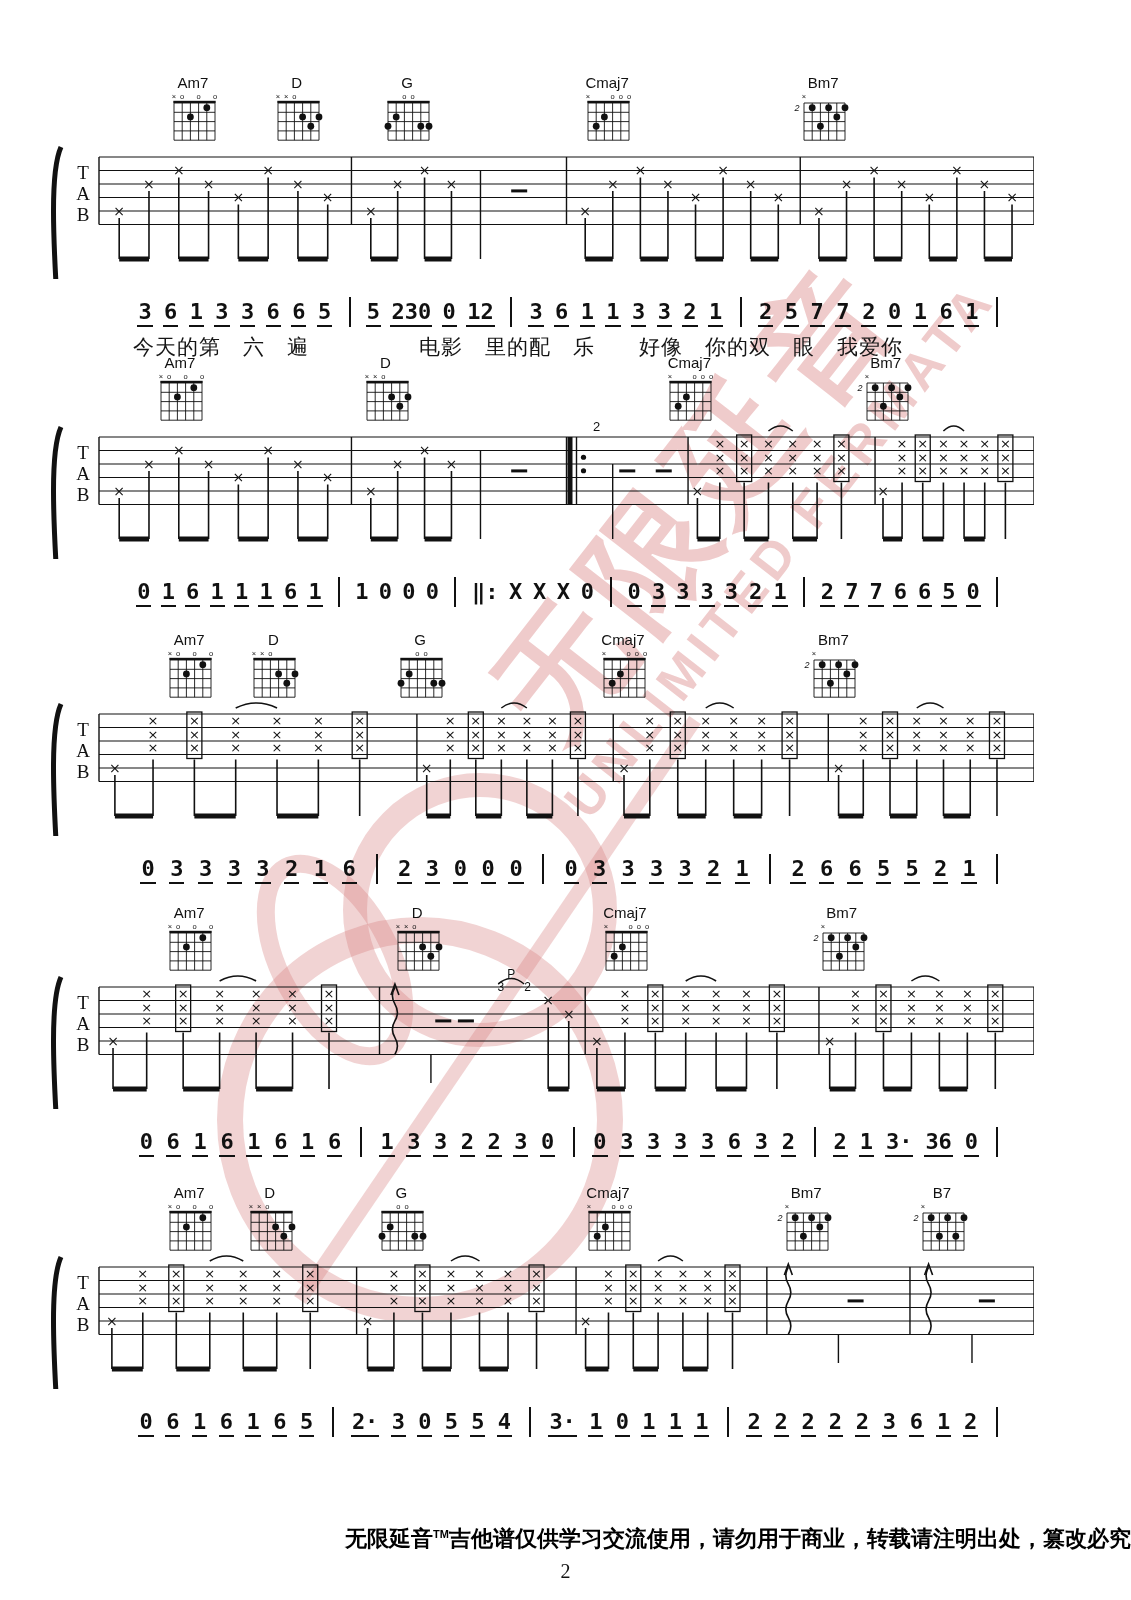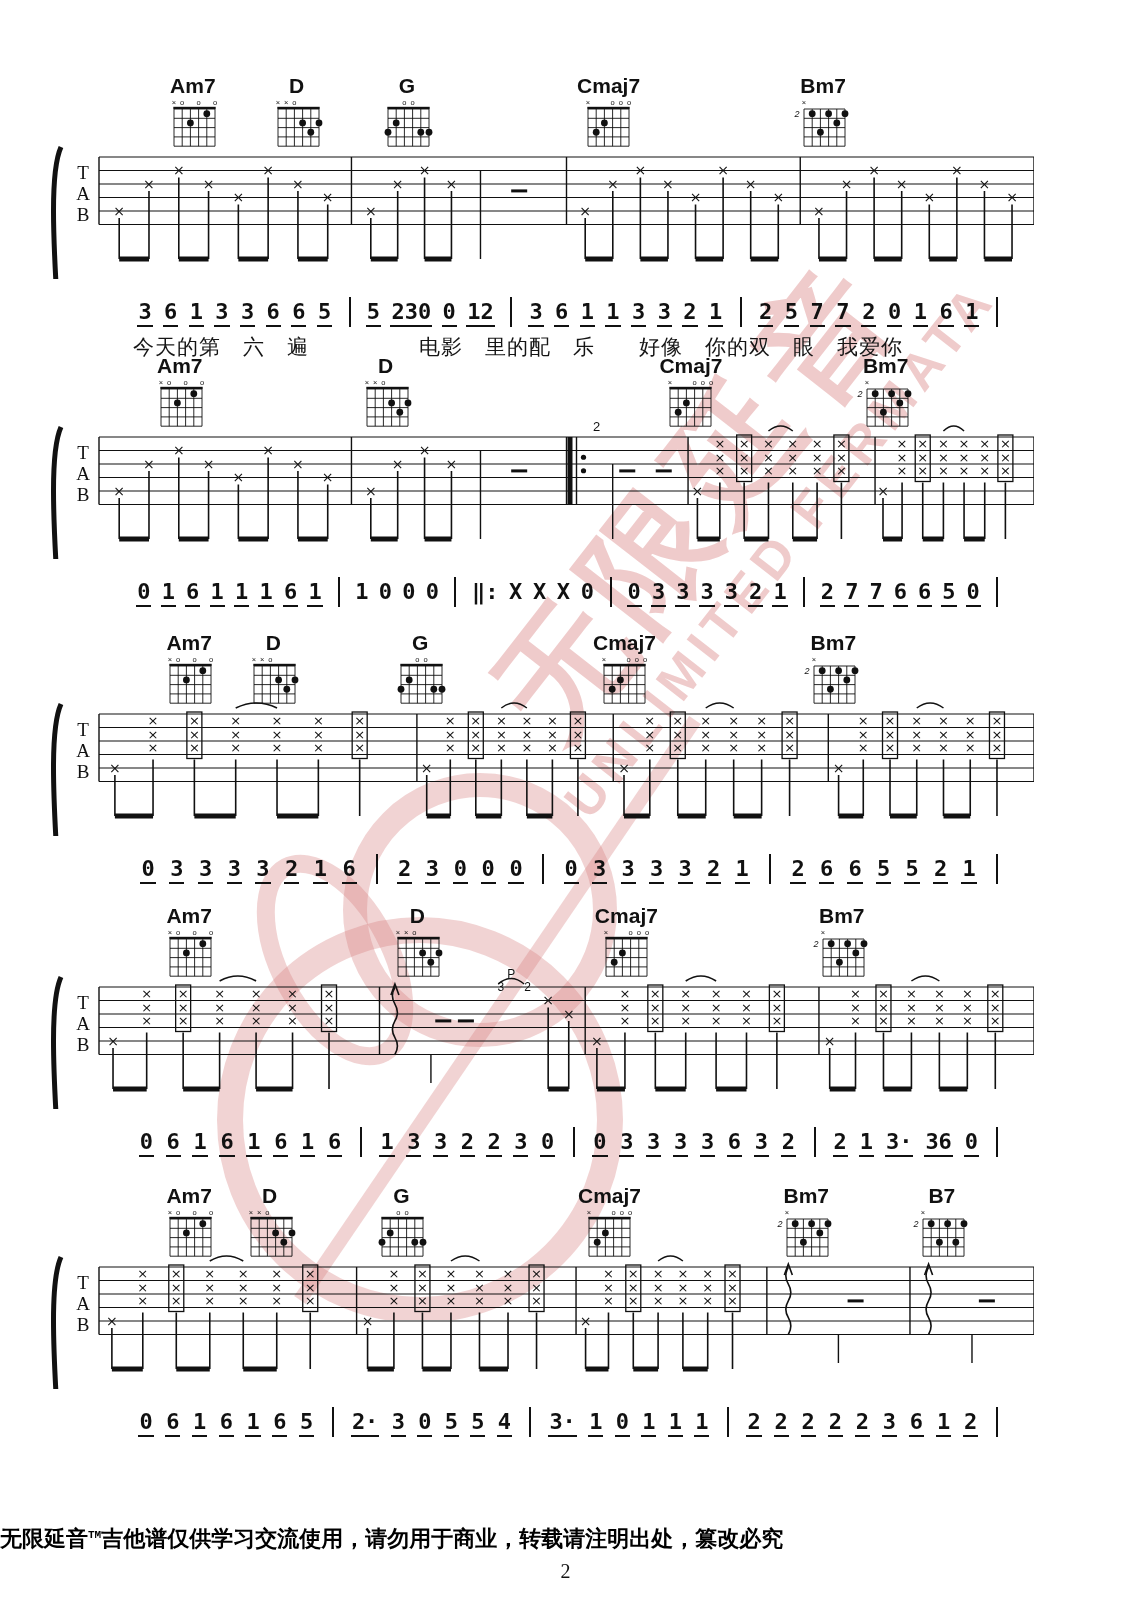--- a/index.html
+++ b/index.html
@@ -14,43 +14,43 @@
     transform:rotate(-52deg);transform-origin:50% 50%;
     color:rgba(214,125,125,.40);
   }
   .wm-cn{font-size:128px;font-weight:700;letter-spacing:12px;line-height:1.05;white-space:nowrap;}
   .wm-en{font-size:52px;font-weight:700;letter-spacing:7px;white-space:nowrap;}
   .wm-logo{position:absolute;left:150px;top:660px;}
   
   .system{position:absolute;left:75px;width:935px;z-index:1;}
   .chords{position:relative;height:64px;}
   .chord{position:absolute;top:0;width:60px;text-align:center;}
-  .chord .cname{font-size:21px;font-weight:700;line-height:1;margin-bottom:1px;letter-spacing:0;}
+  .chord .cname{font-size:15px;font-weight:400;line-height:1;margin-bottom:1px;letter-spacing:0;}
   .staffwrap{position:relative;height:140px;}
   .staff{position:absolute;left:-26px;top:0;}
   .melody{
     display:flex;align-items:flex-end;padding-left:52px;padding-right:6px;
     height:34px;margin-top:14px;
   }
   .meas{display:flex;align-items:flex-end;justify-content:space-evenly;}
   .tok{
     font-family:"DejaVu Sans Mono","Liberation Mono",monospace;
     font-size:22px;font-weight:700;line-height:1;padding:0 1px 2px 1px;
     border-bottom:2px solid #111;white-space:nowrap;
   }
   .tok.nu{border-bottom:2px solid transparent;}
   .bar{width:2px;height:30px;background:#111;margin:0 6px;flex:0 0 auto;}
   .lyrics{
     padding-left:58px;margin-top:6px;font-size:21px;font-weight:400;
     letter-spacing:1px;white-space:pre;color:#151515;
   }
   
   .footer{
-    position:absolute;left:0;top:1524px;width:100%;text-align:left;z-index:1;
-    font-family:Liberation Mono, monospace;font-weight:700;font-size:22px;color:#000;
+    position:absolute;left:0;top:1524px;width:100%;text-align:right;z-index:1;
+    font-family:Liberation Sans, sans-serif;font-weight:700;font-size:22px;color:#000;
   }
   .footer sup{font-size:11px;vertical-align:super;}
   .pagenum{
     position:absolute;left:0;top:1560px;width:100%;text-align:center;z-index:1;
     font-family:"Liberation Serif",serif;font-size:20px;
   }
 </style>
 </head>
 <body>
 

